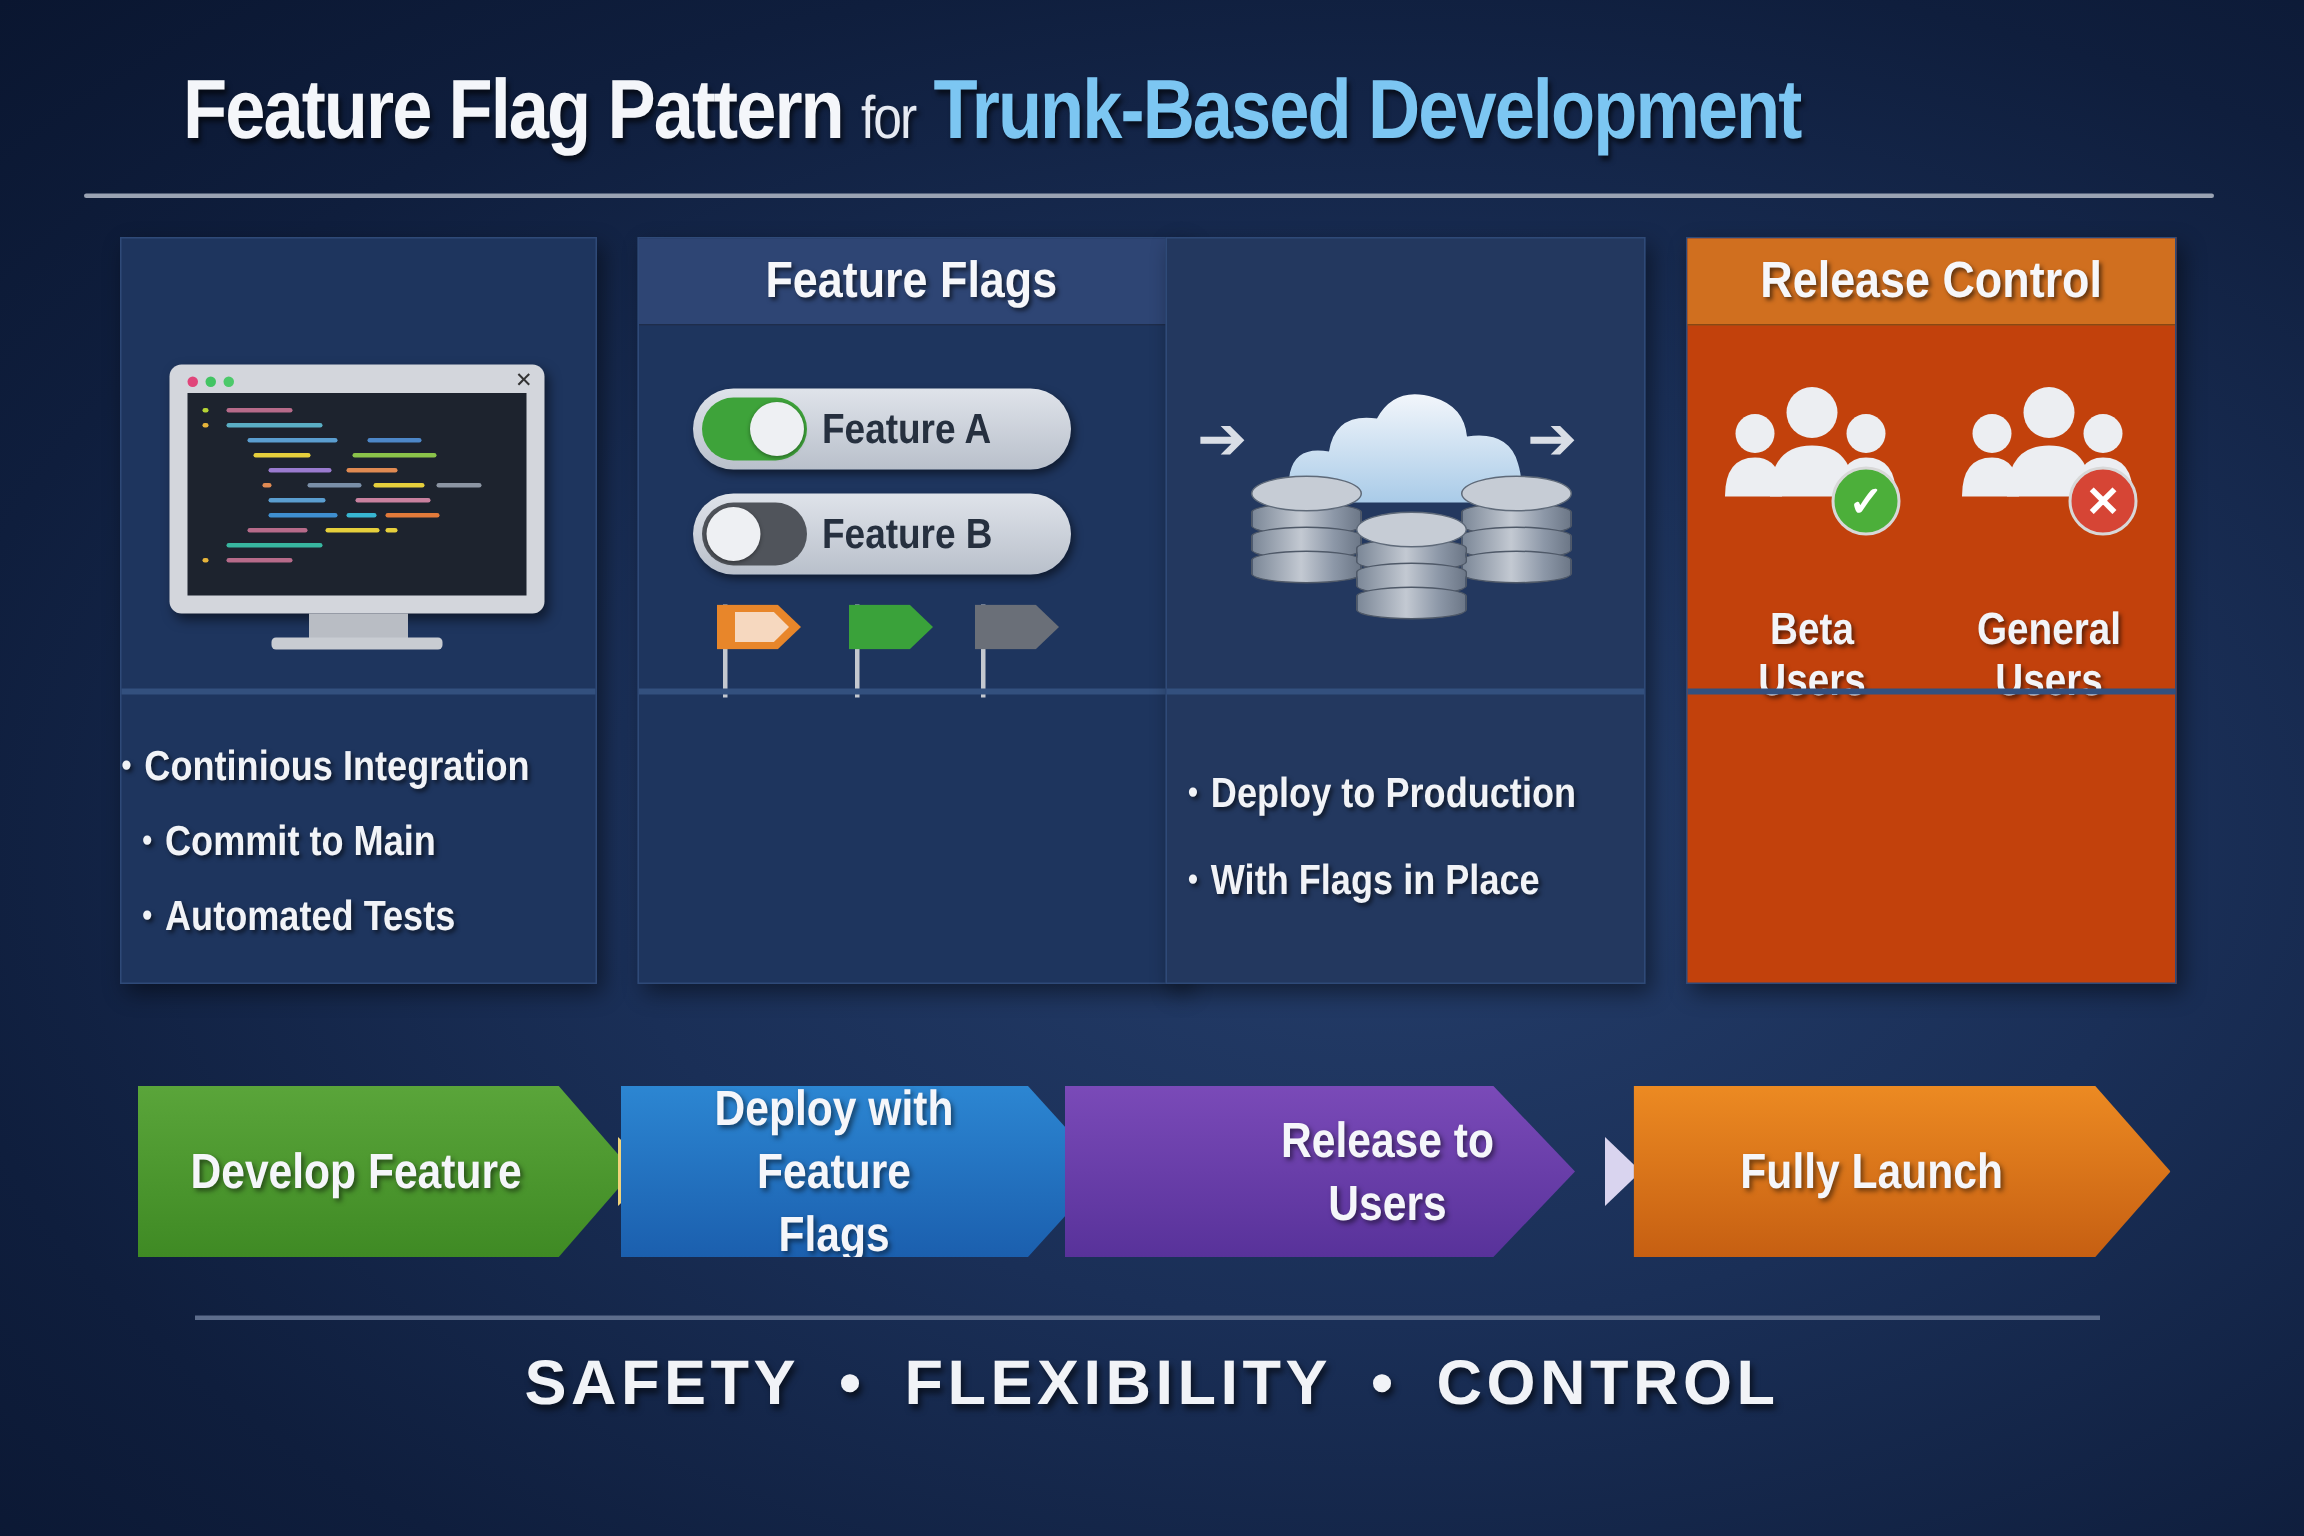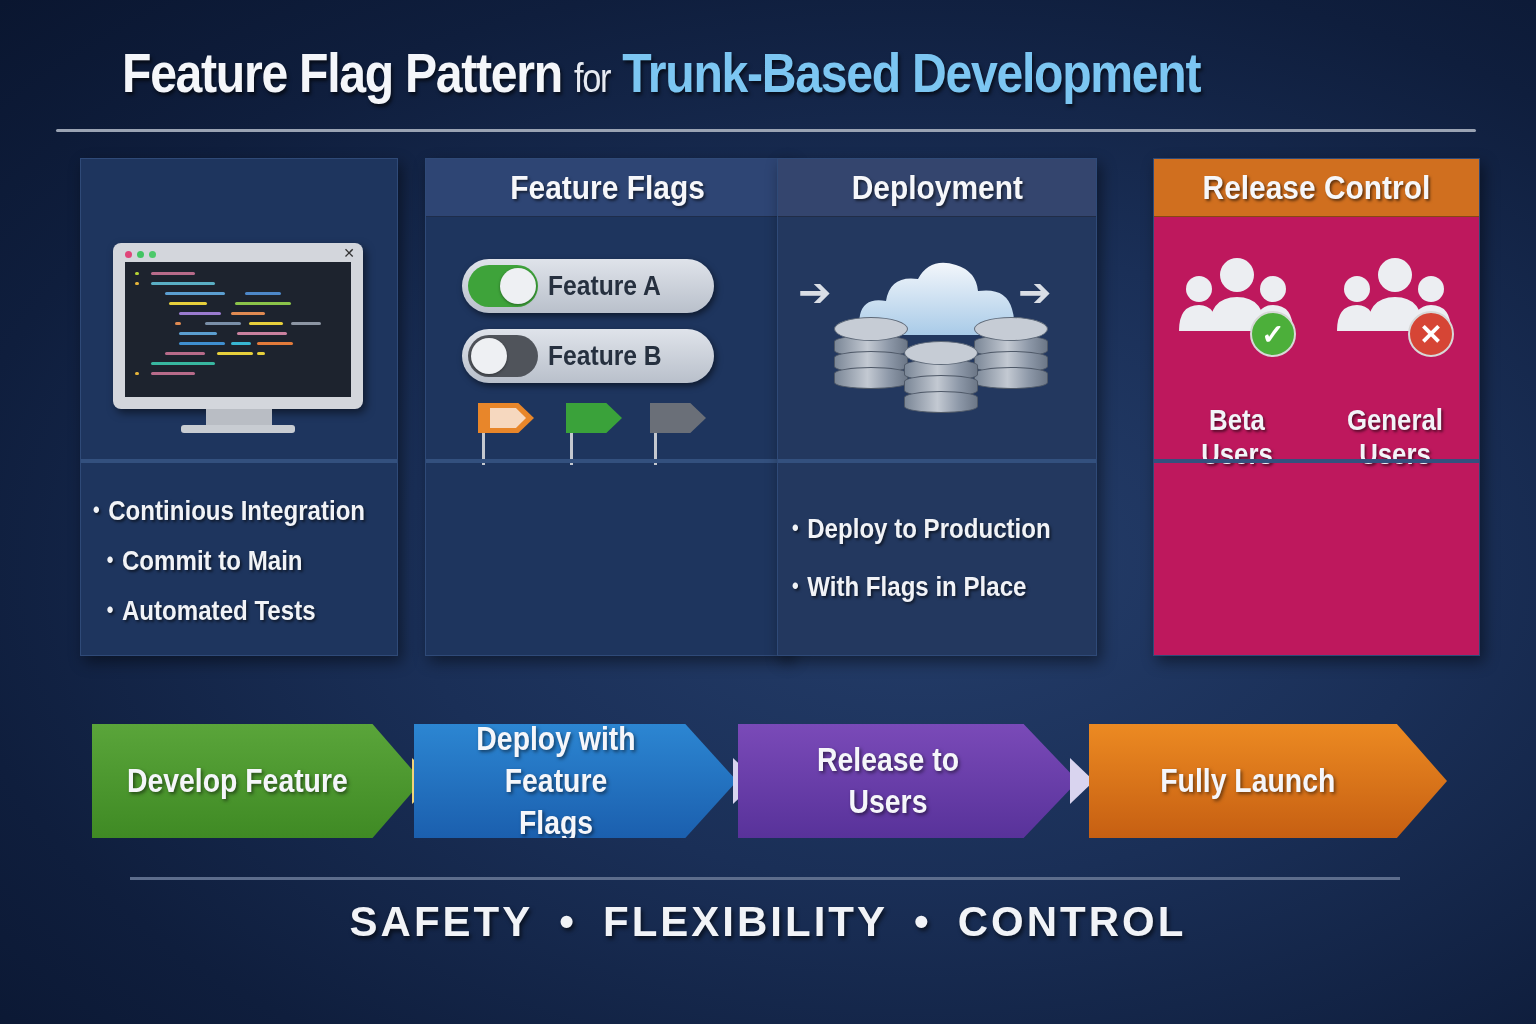--- a/index.html
+++ b/index.html
@@ -46,21 +46,21 @@
     transform: scaleX(0.86); transform-origin: left center;
   }
   .bullets li::before { content: "\2022"; margin-right: 10px; font-size: 22px; vertical-align: 3px; }
 
   #p1 { left: 80px; width: 318px; }
   #p1 .panel-head { background: #28558e; }
   #p2 { left: 425px; width: 365px; }
   #p2 .panel-head { background: #2e4574; }
   #p3 { left: 777px; width: 320px; background: #23385f; }
   #p3 .panel-head { background: #34456e; }
-  #p4 { left: 1153px; width: 327px; background: #be185d; }
+  #p4 { left: 1124px; width: 327px; background: #c2410c; }
   #p4 .panel-head { background: #d06f1f; }
 
   
   .monitor { position: absolute; left: 32px; top: 26px; width: 250px; height: 166px; background: #d3d6dc; border-radius: 8px; box-shadow: 3px 4px 8px rgba(0,0,0,0.5); }
   .monitor .dots { position: absolute; left: 12px; top: 8px; display: flex; gap: 5px; }
   .monitor .dots span { width: 7px; height: 7px; border-radius: 50%; }
   .monitor .xmark { position: absolute; right: 8px; top: 2px; font-size: 14px; color: #333; }
   .monitor .screen { position: absolute; left: 12px; top: 19px; right: 12px; bottom: 12px; background: #1d232e; }
   .codeline { position: absolute; height: 3px; border-radius: 2px; }
   .stand { position: absolute; left: 125px; top: 192px; width: 66px; height: 18px; background: #b9bdc4; }
@@ -90,21 +90,21 @@
   .ugroup { position: absolute; top: 38px; width: 130px; text-align: center; }
   .ugroup .ulbl { position: absolute; left: 0; right: 0; top: 148px; font-size: 30px; font-weight: bold; line-height: 34px; text-shadow: 2px 2px 3px rgba(0,0,0,0.55); }
   .ugroup .ulbl div { transform: scaleX(0.86); }
   .badge { position: absolute; width: 46px; height: 46px; border-radius: 50%; border: 2px solid #d8d8d8; display: flex; align-items: center; justify-content: center; color: #fff; font-weight: bold; font-size: 28px; }
 
   
   .step { position: absolute; top: 724px; height: 114px; display: flex; align-items: center; justify-content: center; text-align: center; font-size: 33px; font-weight: bold; line-height: 42px; color: #f5f6fa; text-shadow: 2px 2px 4px rgba(0,0,0,0.5); box-shadow: 3px 5px 10px rgba(0,0,0,0.5); }
   .step .slbl { transform: scaleX(0.86); }
   #s1 { left: 92px; width: 330px; background: linear-gradient(#5aa53a,#3f8a24); clip-path: polygon(0 0, 85% 0, 100% 50%, 85% 100%, 0 100%); padding-right: 40px; }
   #s2 { left: 414px; width: 323px; background: linear-gradient(#2c86d2,#1b5fae); clip-path: polygon(0 0, 84% 0, 100% 50%, 84% 100%, 0 100%); padding-right: 40px; }
-  #s3 { left: 738px; width: 340px; background: linear-gradient(#7a4ab8,#58329a); clip-path: polygon(0 0, 84% 0, 100% 50%, 84% 100%, 0 100%); padding-right: 40px; }
+  #s3 { left: 710px; width: 340px; background: linear-gradient(#7a4ab8,#58329a); clip-path: polygon(0 0, 84% 0, 100% 50%, 84% 100%, 0 100%); padding-right: 40px; justify-content: flex-end; }
   #s4 { left: 1089px; width: 358px; background: linear-gradient(#ec8a22,#c65f12); clip-path: polygon(0 0, 86% 0, 100% 50%, 86% 100%, 0 100%); padding-right: 40px; align-items: center; }
   .chev { position: absolute; top: 758px; width: 24px; height: 46px; clip-path: polygon(0 0, 100% 50%, 0 100%); }
 
   .rule-bottom { position: absolute; left: 130px; top: 877px; width: 1270px; height: 3px; background: #5d6d8c; }
   .tagline { position: absolute; left: 0; right: 0; top: 898px; text-align: center; font-size: 42px; font-weight: bold; letter-spacing: 3px; color: #f1f3f7; text-shadow: 2px 3px 4px rgba(0,0,0,0.6); }
   .tagline .dot { margin: 0 26px; }
 </style>
 </head>
 <body>
 
@@ -150,21 +150,21 @@
         <div class="codeline" style="left:26px;top:100px;width:64px;background:#38b6a0"></div>
         <div class="codeline" style="left:10px;top:110px;width:4px;background:#e7b43a"></div>
         <div class="codeline" style="left:26px;top:110px;width:44px;background:#b76b8a"></div>
       </div>
     </div>
     <div class="stand"></div>
     <div class="base"></div>
   </div>
   <div class="panel-divider"></div>
   <div class="panel-text">
-    <ul class="bullets" style="padding-left:12px;">
+    <ul class="bullets" style="">
       <li>Continious Integration</li>
       <li style="padding-left:16px">Commit to Main</li>
       <li style="padding-left:16px">Automated Tests</li>
     </ul>
   </div>
 </div>
 
 <div class="panel" id="p2">
   <div class="panel-head">
       <span>Feature Flags</span>
@@ -195,23 +195,20 @@
       <div class="flag" style="left:172px">
         <div class="pole"></div>
           <div class="cloth" style="background:#6a6f78"></div>
       </div>
     </div>
   </div>
   <div class="panel-divider"></div>
 </div>
 
 <div class="panel" id="p3">
-  <div class="panel-head">
-      <span>Deployment</span>
-    </div>
   <div class="panel-visual">
     <div class="arrow-r" style="left:20px;top:52px">➔</div>
     <div class="arrow-r" style="left:240px;top:52px">➔</div>
     <svg class="cloud" style="left:78px;top:40px" width="168" height="80" viewBox="0 0 168 80">
       <defs>
           <linearGradient id="cg" x1="0" y1="0" x2="0" y2="1">
             <stop offset="0" stop-color="#f2f6fb"></stop>
             <stop offset="1" stop-color="#a9cbe8"></stop>
           </linearGradient>
         </defs>

